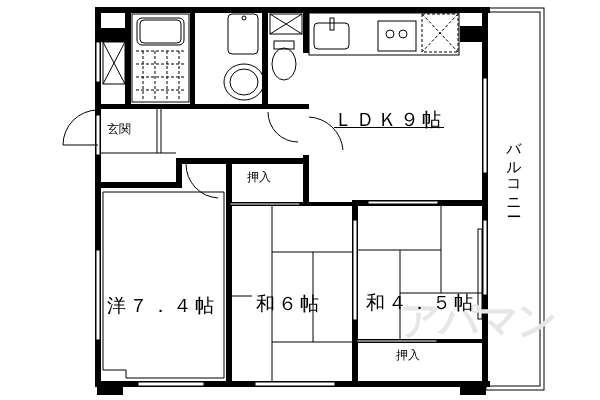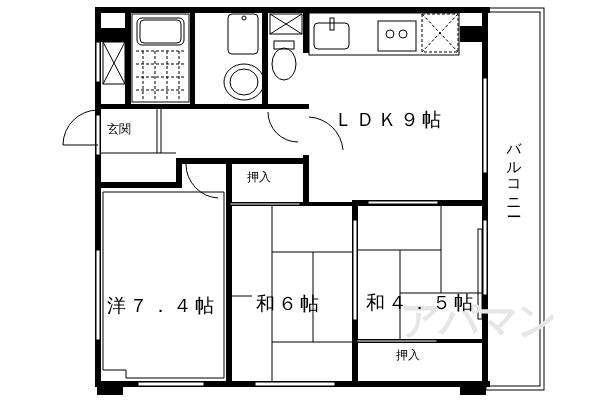--- a/index.html
+++ b/index.html
@@ -138,20 +138,20 @@
     <line x1="400" y1="250" x2="400" y2="339"></line>
     <line x1="400" y1="293" x2="482" y2="293"></line>
   </g>
 </svg>
 </div>
 
 <div class="wm" style="left:400px;top:255px;">
   <div>アパマン</div>
 </div>
 
-<div class="lbl room" style="left:334px;top:110px;">ＬＤＫ９帖</div>
+<div class="lbl room" style="left:334px;top:110px;text-decoration:underline;">ＬＤＫ９帖</div>
 <div class="lbl room" style="left:107px;top:296px;">洋７．４帖</div>
 <div class="lbl room" style="left:256px;top:294px;">和６帖</div>
 <div class="lbl room" style="left:366px;top:261px;margin-top:32px;">和４．５帖</div>
 <div class="lbl small" style="left:107px;top:123px;">玄関</div>
 <div class="lbl small" style="left:247px;top:171px;">押入</div>
 <div class="lbl small" style="left:396px;top:349px;">押入</div>
 <div class="lbl balc" style="left:506px;top:132px;">バルコニー</div>
 
 </body></html>

